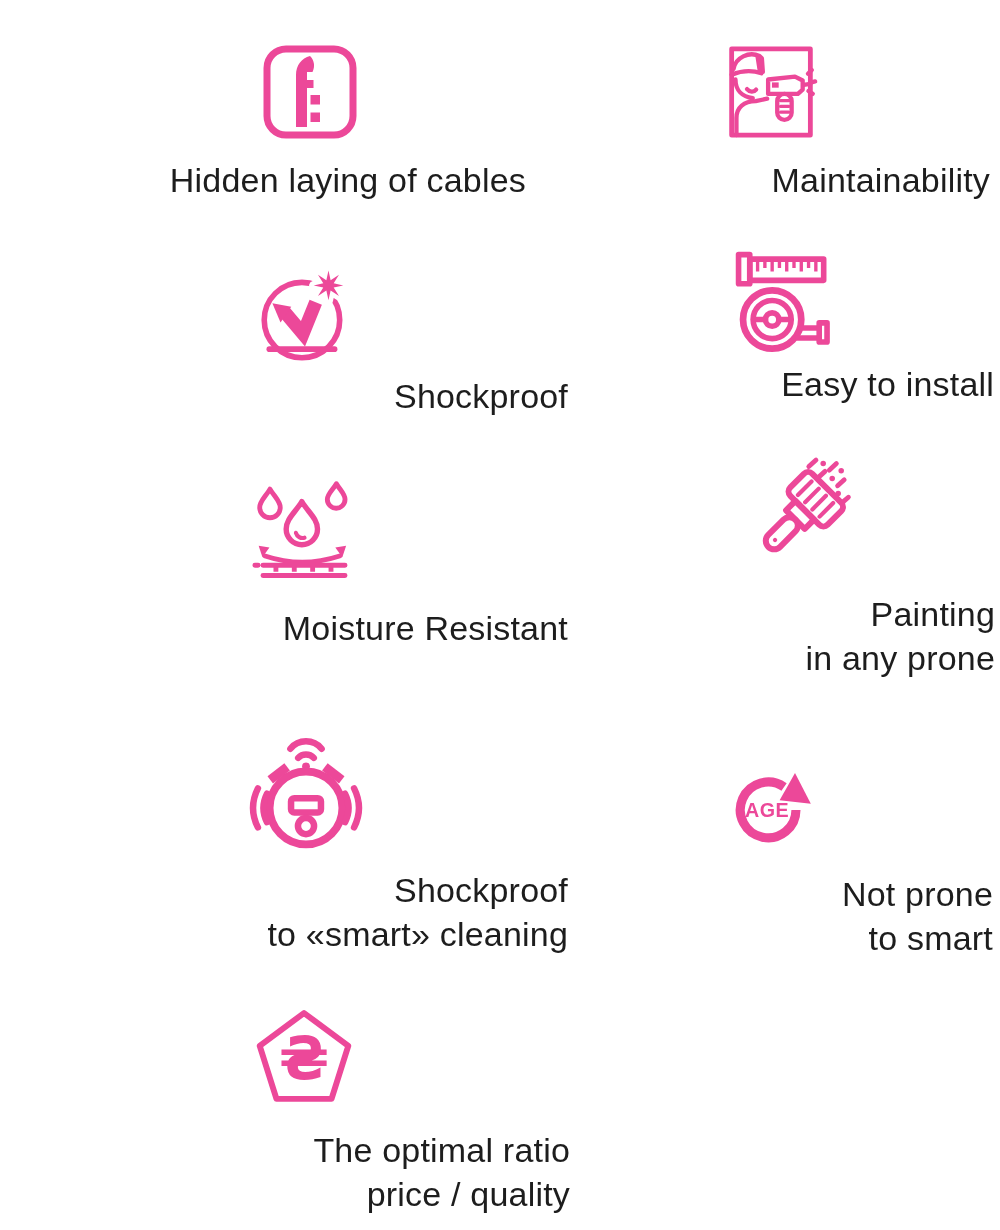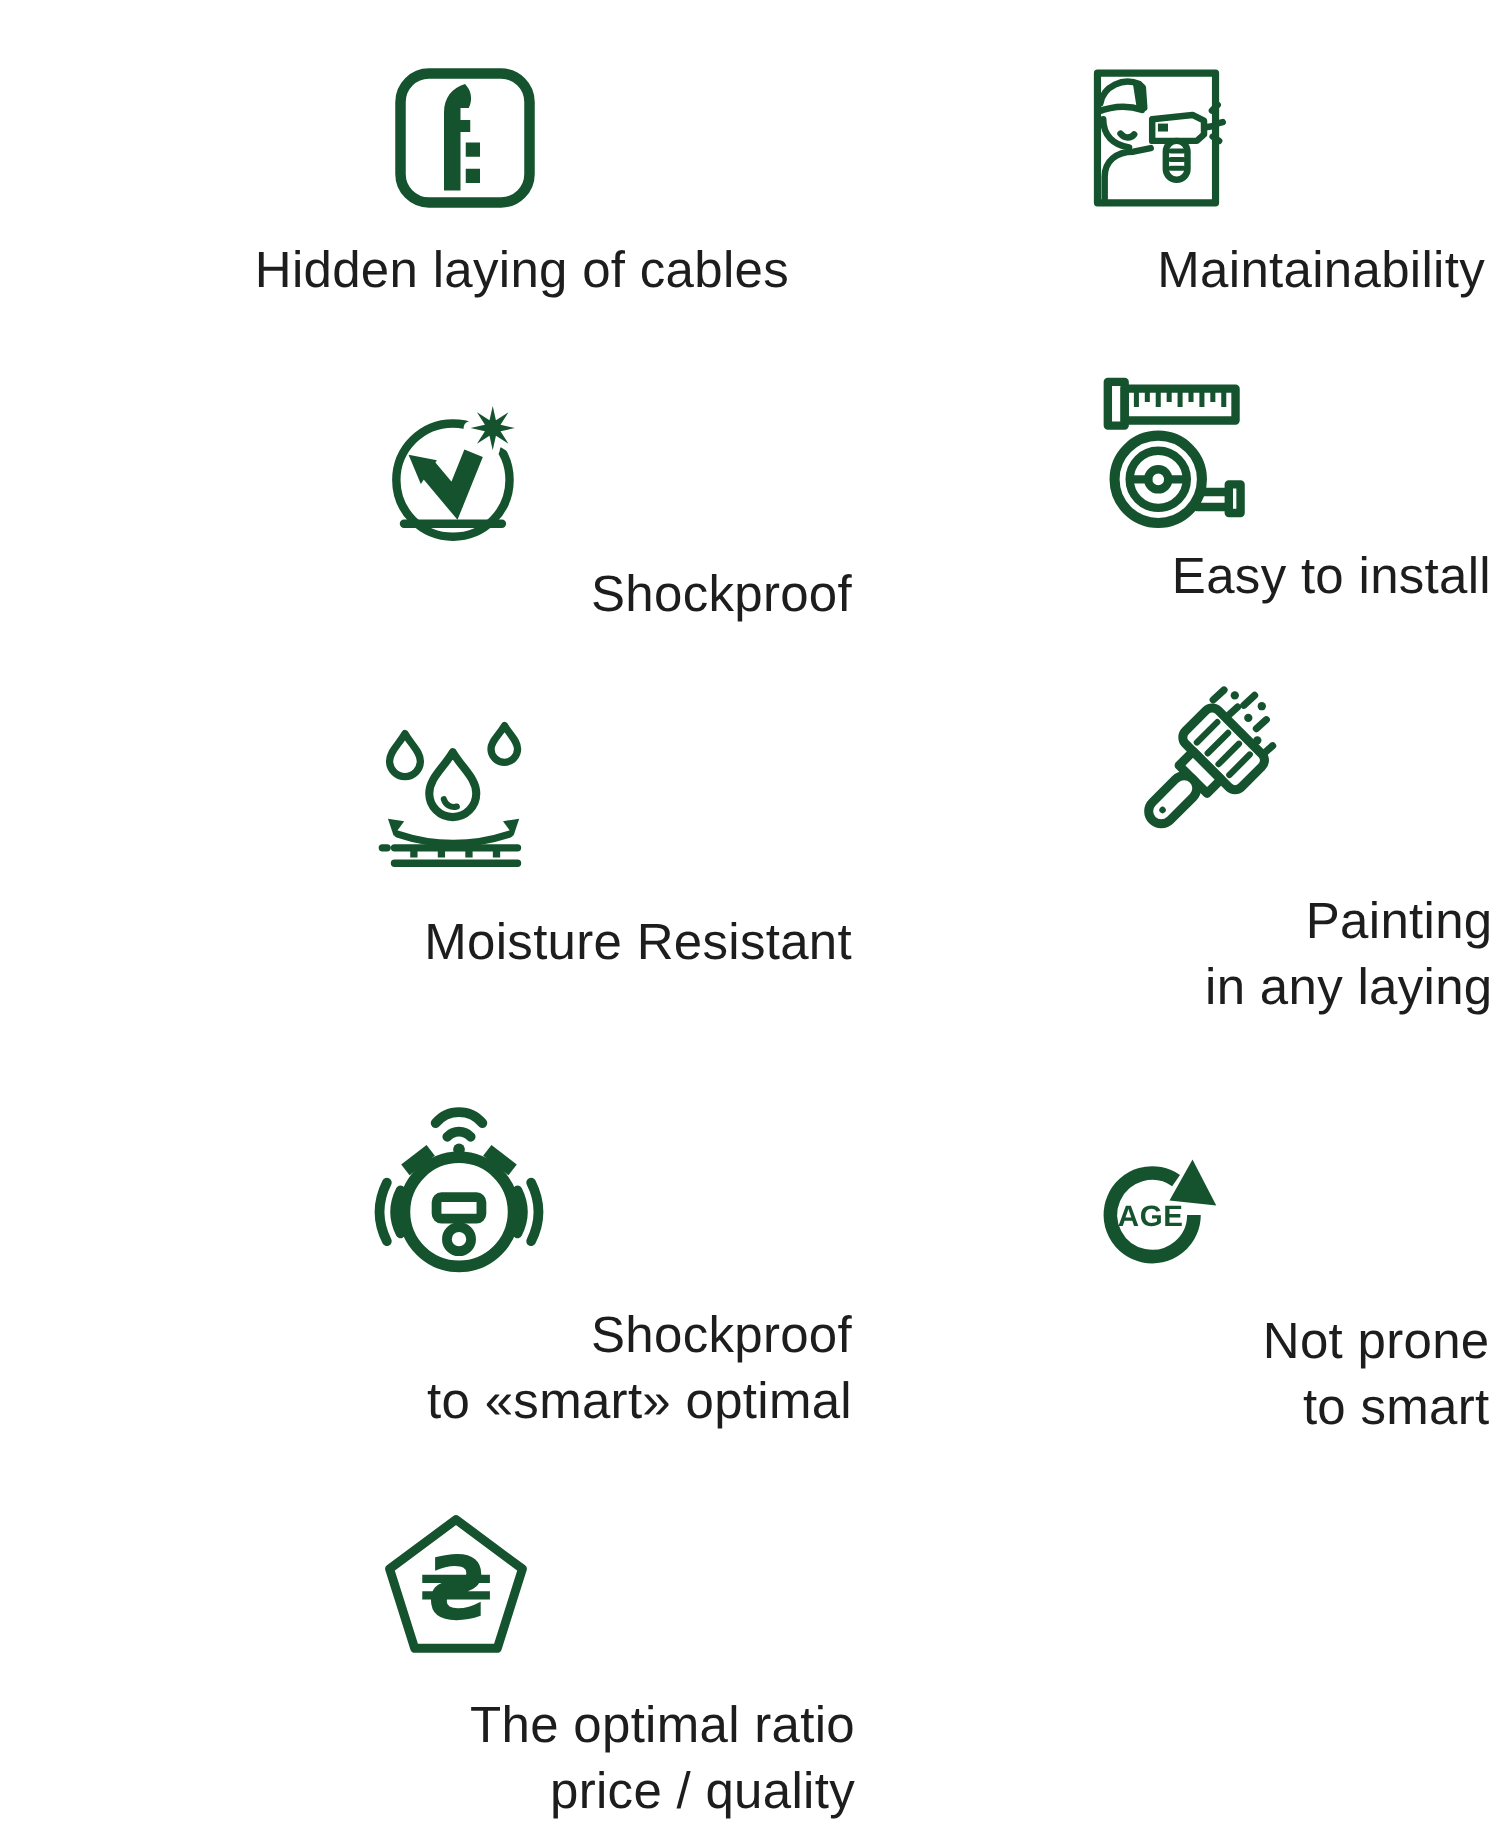--- a/index.html
+++ b/index.html
@@ -1,21 +1,21 @@
 <!DOCTYPE html>
 <html><head>
 <meta charset="utf-8">
 <style>
   html,body{margin:0;padding:0;}
   body{
     width:1000px;height:1230px;background:#ffffff;position:relative;overflow:hidden;
     font-family:"Liberation Sans", sans-serif;color:#1d1d1d;
   }
   .cell{position:absolute;text-align:right;}
-  .icon{margin:0 auto;color:#14532d;}
+  .icon{margin:0 auto;color:#ec4899;}
   .icon svg{display:block;width:100%;height:100%;}
   .ico{fill:none;stroke:currentColor;stroke-linecap:round;stroke-linejoin:round;}
   .label{font-size:34px;line-height:44px;letter-spacing:0.2px;color:#1d1d1d;}
   .label .ln{display:block;}
 
   #cA{left:20px;top:40px;width:540px}   #cA .icon{width:100px;height:104px;transform:translateX(20px)} #cA .label{margin-top:14px;transform:translateX(-34px)}
   #cB{left:540px;top:40px;width:450px}  #cB .icon{width:96px;height:104px;transform:translateX(6px)}   #cB .label{margin-top:14px}
   #cC{left:20px;top:266px;width:540px}  #cC .icon{width:104px;height:102px;transform:translateX(14px)} #cC .label{margin-top:6px;transform:translateX(8px)}
   #cD{left:540px;top:248px;width:450px} #cD .icon{width:112px;height:114px;transform:translateX(15px)} #cD .label{transform:translateX(4px)}
   #cE{left:20px;top:480px;width:540px}  #cE .icon{width:108px;height:110px;transform:translateX(14px)} #cE .label{margin-top:16px;transform:translateX(8px)}
@@ -140,21 +140,21 @@
         <circle cx="91" cy="11.5" r="2.3" fill="currentColor" stroke="none"></circle>
         <path d="M72 17 L77.5 12" stroke-width="4"></path>
         <circle cx="83.5" cy="18" r="2.3" fill="currentColor" stroke="none"></circle>
         <path d="M88 24 L93.5 19" stroke-width="4"></path>
         <circle cx="88.5" cy="30.5" r="2.3" fill="currentColor" stroke="none"></circle>
         <path d="M93 37 L97 33.5" stroke-width="4"></path>
       </svg>
     </div>
     <div class="label">
       <span class="ln">Painting</span>
-      <span class="ln">in any laying</span>
+      <span class="ln">in any prone</span>
     </div>
   </section>
 
   <section class="cell" id="cG">
     <div class="icon">
       <svg viewBox="0 0 100 100" class="ico" stroke-width="5">
         <path d="M38 17.5 A15.5 15.5 0 0 1 62 17.5"></path>
         <path d="M44 24.5 A8.2 8.2 0 0 1 56 24.5"></path>
         <circle cx="50" cy="31" r="3" fill="currentColor" stroke="none"></circle>
         <circle cx="50" cy="63" r="28" stroke-width="6"></circle>
@@ -163,21 +163,21 @@
         <path d="M13 48 Q5.5 63 13 78"></path>
         <path d="M20 52 Q14.5 63 20 74"></path>
         <path d="M87 48 Q94.5 63 87 78"></path>
         <path d="M80 52 Q85.5 63 80 74"></path>
         <rect x="38.5" y="55.5" width="23" height="11" rx="2.5"></rect>
         <circle cx="50" cy="77" r="6.2"></circle>
       </svg>
     </div>
     <div class="label">
       <span class="ln">Shockproof</span>
-      <span class="ln">to «smart» optimal</span>
+      <span class="ln">to «smart» cleaning</span>
     </div>
   </section>
 
   <section class="cell" id="cH">
     <div class="icon">
       <svg viewBox="0 0 100 100" class="ico">
         <path d="M63.6 28.2 A29 29 0 1 0 76 52" stroke-width="9.5" stroke-linecap="butt"></path>
         <polygon points="75,13.5 91.5,45.5 59,42" fill="currentColor" stroke="none"></polygon>
         <text x="46" y="59.5" text-anchor="middle" font-size="20.5" font-weight="bold" letter-spacing="0.5" fill="currentColor" stroke="none">AGE</text>
       </svg>

